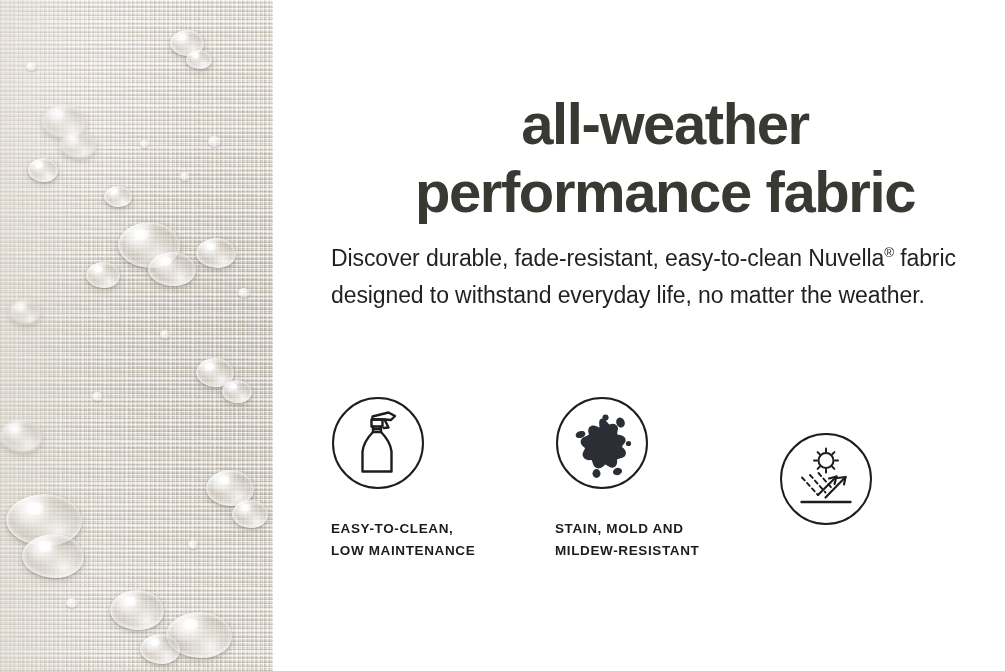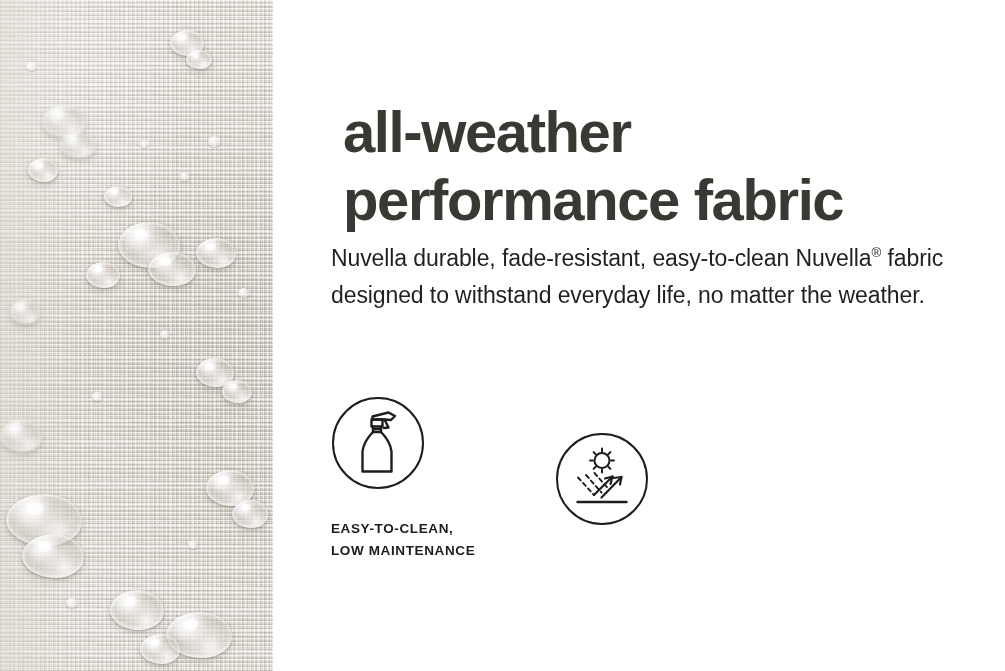--- a/index.html
+++ b/index.html
@@ -136,28 +136,29 @@
     flex: 1 1 auto;
     height: 671px;
     background: #ffffff;
   }
 
   .headline {
     position: absolute;
     left: 58px;
     top: 86px;
     width: 660px;
-    margin: 12px;
+    margin: 4px;
     color: #3a3833;
     font-family: "Liberation Sans", sans-serif;
     font-weight: 700;
     font-size: 58px;
     line-height: 68px;
     letter-spacing: -1.4px;
     white-space: pre-line;
+    text-align: center;
   }
 
   .subcopy {
     position: absolute;
     left: 58px;
     top: 240px;
     width: 640px;
     margin: 0;
     color: #231f20;
     font-family: "Liberation Sans", sans-serif;
@@ -252,21 +253,21 @@
       <div class="speck" style="left:188px; top:540px; width:10px; height:9px;"></div>
       <div class="speck" style="left:66px;  top:598px; width:12px; height:10px;"></div>
     </div>
   </div>
 
   <div class="content-panel">
 
     <h1 class="headline">all-weather
 performance fabric</h1>
 
-    <p class="subcopy"><span>Nuvella durable, fade-resistant, easy-to-clean</span> <span>Nuvella</span><sup>®</sup><span> fabric designed to withstand everyday life,</span> <span>no matter the weather.</span></p>
+    <p class="subcopy"><span>Discover durable, fade-resistant, easy-to-clean</span> <span>Nuvella</span><sup>®</sup><span> fabric designed to withstand everyday life,</span> <span>no matter the weather.</span></p>
 
     <div class="feature-row">
 
       <div class="feature-item">
         <span class="feature-icon-wrap">
           <svg viewBox="0 0 94 94" fill="none" xmlns="http://www.w3.org/2000/svg">
             <circle cx="47" cy="47" r="45" stroke="#1d1d1d" stroke-width="2"></circle>
             <g stroke="#1d1d1d" stroke-width="2.4" stroke-linejoin="round" stroke-linecap="round" fill="none">
 
               <path d="M41.5 23.5 L41.5 20.5 L57.5 16.5 L64 20 L60 24 L53.5 23.5 Z"></path>
@@ -280,20 +281,47 @@
               <path d="M42 33 L50 33"></path>
 
               <path d="M42 36 C37 41 32.5 47 31.5 55.5 L31.5 75.5 L60.5 75.5 L60.5 55.5 C59.5 47 55 41 50 36 Z"></path>
             </g>
           </svg>
         </span>
         <div class="feature-caption">EASY-TO-CLEAN,
 LOW MAINTENANCE</div>
       </div>
 
+      <div class="feature-item">
+        <span class="feature-icon-wrap">
+          <svg viewBox="0 0 94 94" fill="none" xmlns="http://www.w3.org/2000/svg">
+            <circle cx="47" cy="47" r="45" stroke="#1d1d1d" stroke-width="2"></circle>
+            <g fill="#2b2e34">
+              <path d="M46.5 22.5 C50.5 22.5 52 26.5 54.5 28.5 C57.5 27 61 27.5 62.5 30.5
+                       C64 33.5 61.5 36 62.5 38.5 C65.5 39 69.5 39.5 70.5 43
+                       C71.5 46.5 67.5 48.5 67 51 C69.5 53 72 55.5 70.5 59
+                       C69 62.5 64.5 62 62 63.5 C62.5 66.5 62 70.5 58.5 71.5
+                       C55 72.5 52.5 69 50 68.5 C48 71 45 73.5 41.5 72
+                       C38 70.5 38 66.5 36.5 64 C33.5 64.5 29.5 64 28 60.5
+                       C26.5 57 29.5 54.5 30 52 C27.5 50 24.5 47.5 26 44
+                       C27.5 40.5 31.5 40.5 34 38.5 C33 35.5 32.5 31.5 36 30
+                       C39.5 28.5 42 31 44.5 31.5 C44.5 28.5 43 24 46.5 22.5 Z"></path>
+
+              <ellipse cx="65.5" cy="26.5" rx="4.2" ry="5.2" transform="rotate(-22 65.5 26.5)"></ellipse>
+              <ellipse cx="50.5" cy="21.5" rx="3.1" ry="3.1"></ellipse>
+              <ellipse cx="25.5" cy="38.5" rx="5" ry="3.4" transform="rotate(-18 25.5 38.5)"></ellipse>
+              <ellipse cx="41.5" cy="77.5" rx="4" ry="4.4"></ellipse>
+              <ellipse cx="62.5" cy="75.5" rx="4.6" ry="3.6" transform="rotate(-15 62.5 75.5)"></ellipse>
+              <ellipse cx="73.5" cy="47.5" rx="2.6" ry="2.6"></ellipse>
+            </g>
+          </svg>
+        </span>
+        <div class="feature-caption">STAIN, MOLD AND
+MILDEW-RESISTANT</div>
+      </div>
 
       <div class="feature-item">
         <span class="feature-icon-wrap">
           <svg viewBox="0 0 94 94" fill="none" xmlns="http://www.w3.org/2000/svg">
             <circle cx="47" cy="47" r="45" stroke="#1d1d1d" stroke-width="2"></circle>
             <g stroke="#1d1d1d" stroke-width="2" stroke-linecap="round" fill="none">
 
               <circle cx="47" cy="28.5" r="7.5"></circle>
 
               <path d="M47 16.5 L47 19.5"></path>

